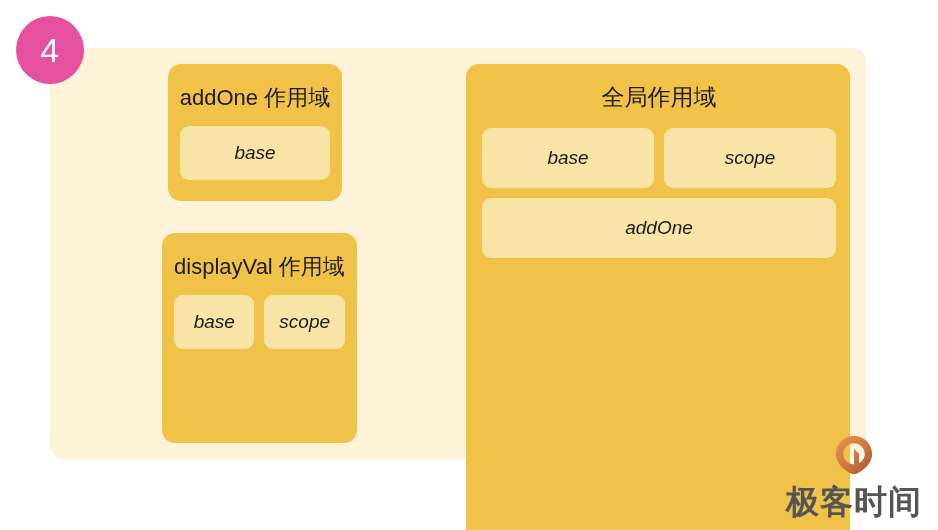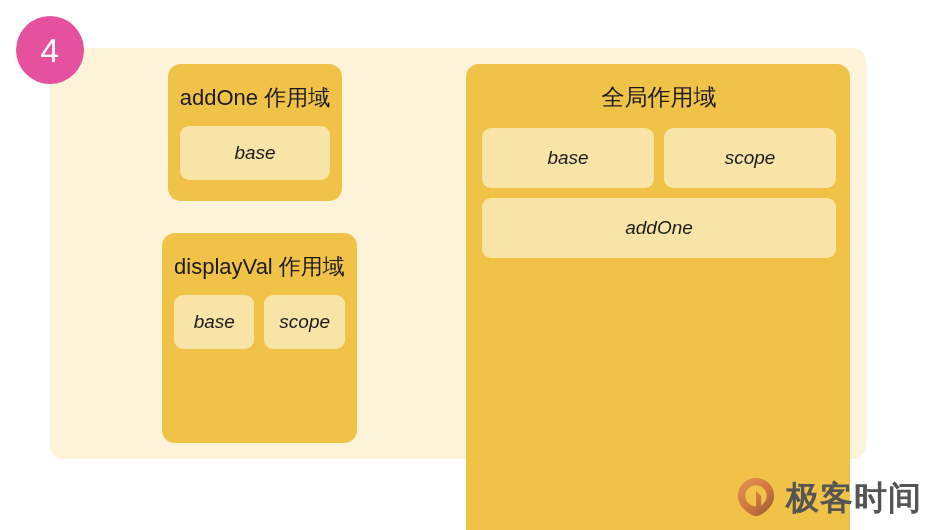--- a/index.html
+++ b/index.html
@@ -121,20 +121,21 @@
 
   
   #watermark {
     position: absolute;
     right: 16px;
     bottom: 12px;
     display: flex;
     align-items: center;
     gap: 9px;
     z-index: 3;
+    flex-direction: column;
   }
   #watermark .logo-mark {
     width: 42px;
     height: 42px;
     display: block;
   }
   #watermark .logo-text {
     font-size: 33px;
     color: #555555;
     font-weight: 700;

